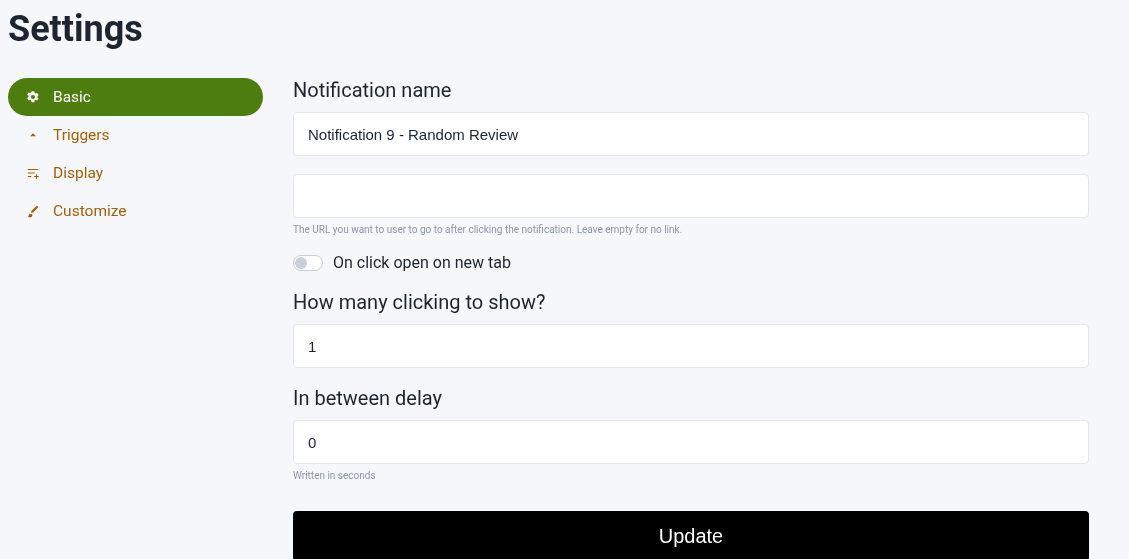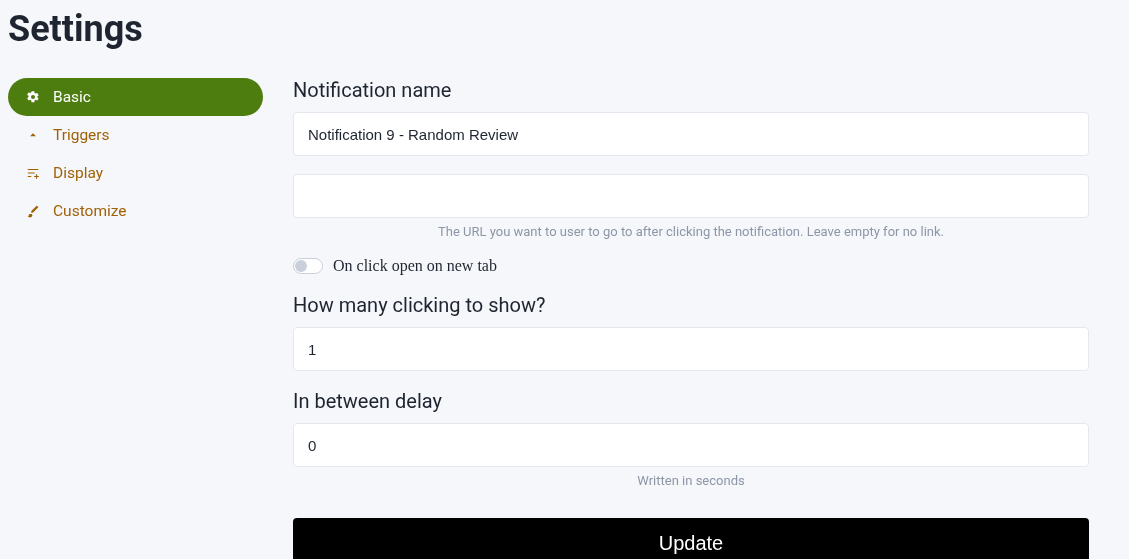--- a/index.html
+++ b/index.html
@@ -66,33 +66,31 @@
       height:44px;
       border:1px solid #e3e8ef;
       border-radius:4px;
       background:#ffffff;
       padding:0 14px;
       font-size:15px;
       color:#1e2530;
       outline:none;
     }
     .help-text {
-      font-size:13px;
+      font-size:10px;
       color:#8d96a7;
       margin-top:6px;
-      text-align:center;
     }
     .group { margin-bottom:18px; }
     .toggle-row {
       display:flex;
       align-items:center;
       gap:10px;
       margin-top:4px;
       margin-bottom:18px;
-      font-family:Liberation Serif, serif;
     }
     .toggle {
       position:relative;
       width:30px;
       height:16px;
       border-radius:999px;
       background:#ffffff;
       border:1px solid #c9cfdb;
       cursor:pointer;
       flex-shrink:0;

